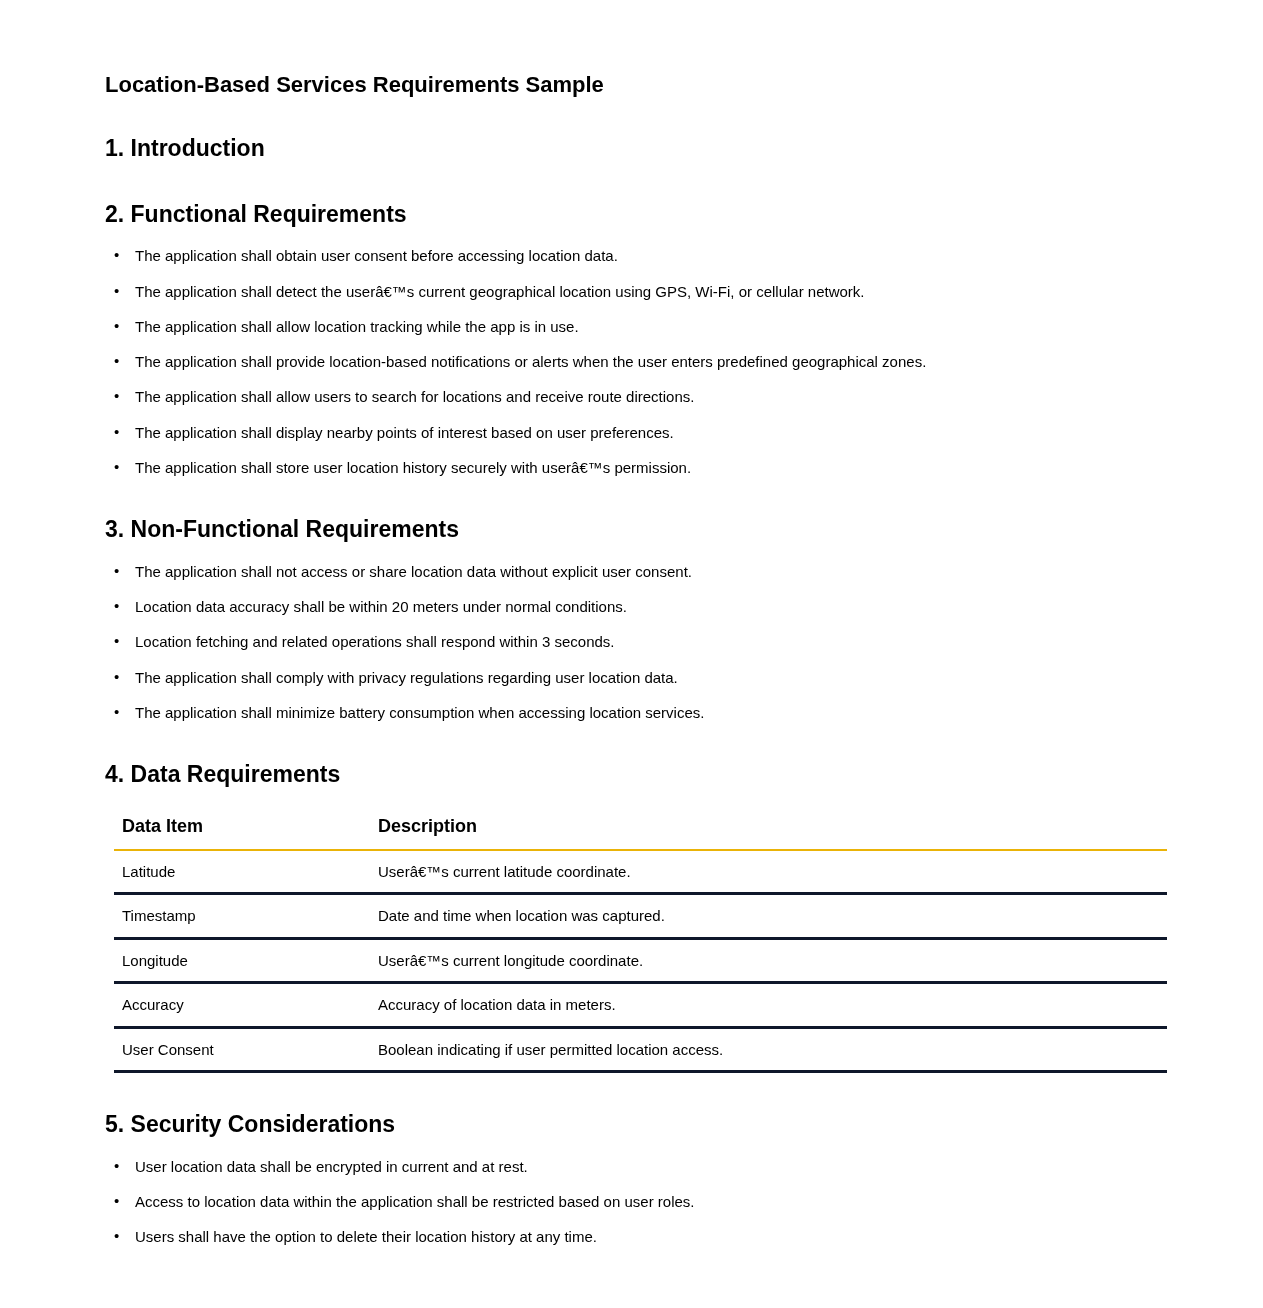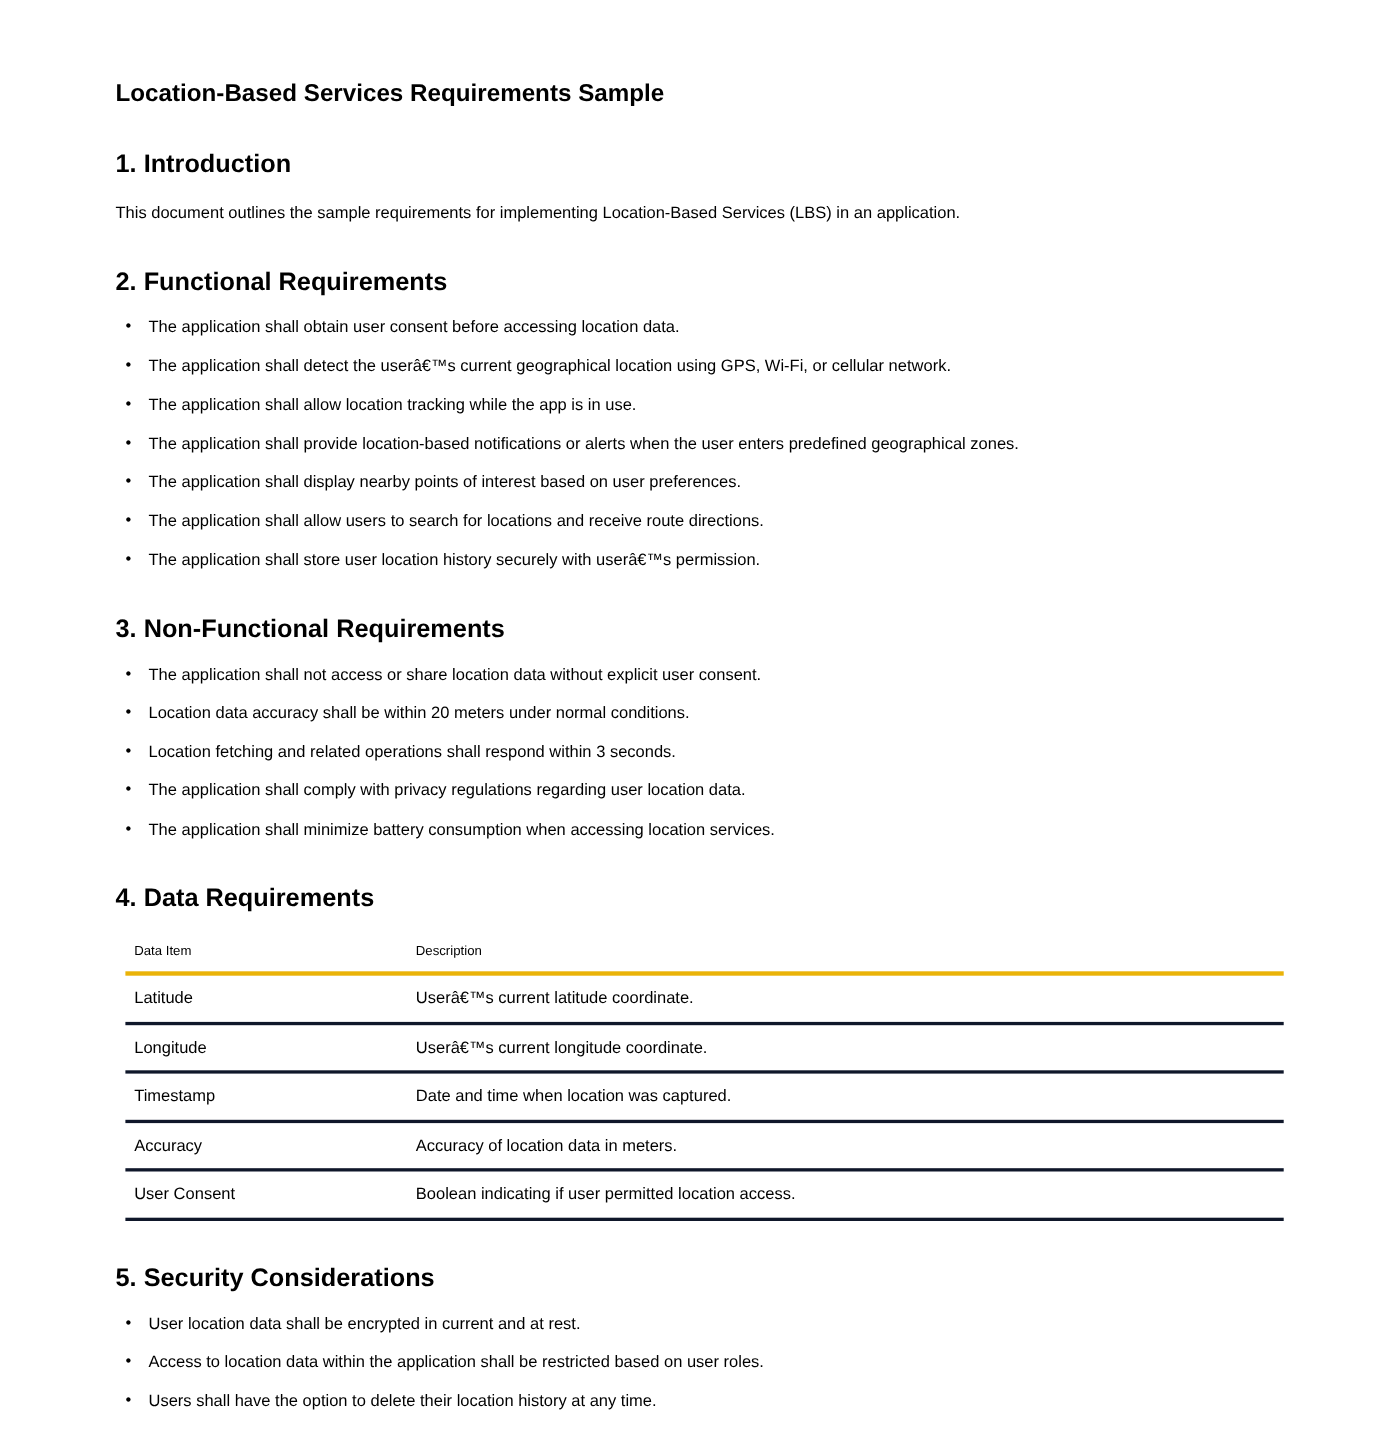--- a/index.html
+++ b/index.html
@@ -73,24 +73,24 @@
   }
 
   table.data-table {
     border-collapse: collapse;
     width: 1053px;
     margin: 27px 0 0 9px;
     font-size: 15px;
   }
   table.data-table th {
     text-align: left;
-    font-weight: normal;
-    font-size: 12px;
+    font-weight: bold;
+    font-size: 18px;
     padding: 0 8px 12px 8px;
-    border-bottom: 4px solid #eab308;
+    border-bottom: 2px solid #eab308;
   }
   table.data-table td {
     text-align: left;
     font-weight: normal;
     padding: 11px 8px 11px 8px;
     border-bottom: 3px solid #0f172a;
     line-height: 1.3;
   }
   table.data-table th.col-item,
   table.data-table td.col-item {
@@ -99,32 +99,31 @@
 </style>
 </head>
 <body>
 
 <div class="page">
 
   <h1 class="doc-title">Location-Based Services Requirements Sample</h1>
 
   <div class="section">
     <h2 class="section-heading">1. Introduction</h2>
-    <p class="para">This document outlines the sample requirements for implementing Location-Based Services (LBS) in an application.</p>
   </div>
 
   <div class="section">
     <h2 class="section-heading">2. Functional Requirements</h2>
     <ul class="req-list">
       <li>The application shall obtain user consent before accessing location data.</li>
       <li>The application shall detect the userâ€™s current geographical location using GPS, Wi-Fi, or cellular network.</li>
       <li>The application shall allow location tracking while the app is in use.</li>
       <li>The application shall provide location-based notifications or alerts when the user enters predefined geographical zones.</li>
+      <li>The application shall allow users to search for locations and receive route directions.</li>
       <li>The application shall display nearby points of interest based on user preferences.</li>
-      <li>The application shall allow users to search for locations and receive route directions.</li>
       <li>The application shall store user location history securely with userâ€™s permission.</li>
     </ul>
   </div>
 
   <div class="section">
     <h2 class="section-heading">3. Non-Functional Requirements</h2>
     <ul class="req-list">
       <li>The application shall not access or share location data without explicit user consent.</li>
       <li>Location data accuracy shall be within 20 meters under normal conditions.</li>
       <li>Location fetching and related operations shall respond within 3 seconds.</li>
@@ -141,26 +140,26 @@
           <th class="col-item">Data Item</th>
           <th>Description</th>
         </tr>
       </thead>
       <tbody>
         <tr>
           <td class="col-item">Latitude</td>
           <td>Userâ€™s current latitude coordinate.</td>
         </tr>
         <tr>
+          <td class="col-item">Timestamp</td>
+          <td>Date and time when location was captured.</td>
+        </tr>
+        <tr>
           <td class="col-item">Longitude</td>
           <td>Userâ€™s current longitude coordinate.</td>
-        </tr>
-        <tr>
-          <td class="col-item">Timestamp</td>
-          <td>Date and time when location was captured.</td>
         </tr>
         <tr>
           <td class="col-item">Accuracy</td>
           <td>Accuracy of location data in meters.</td>
         </tr>
         <tr>
           <td class="col-item">User Consent</td>
           <td>Boolean indicating if user permitted location access.</td>
         </tr>
       </tbody>

